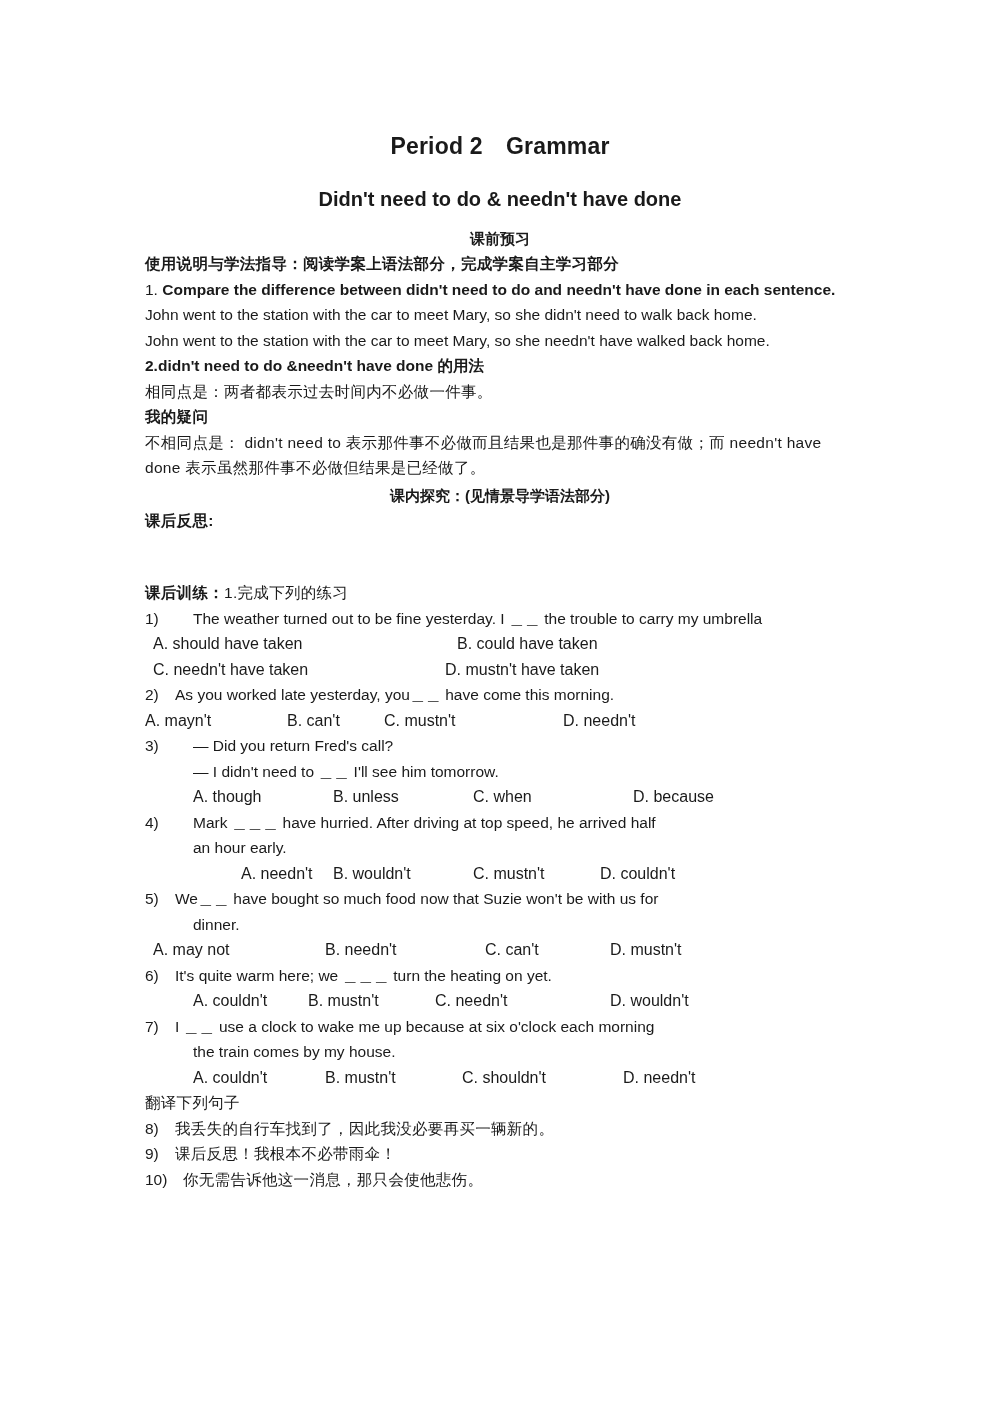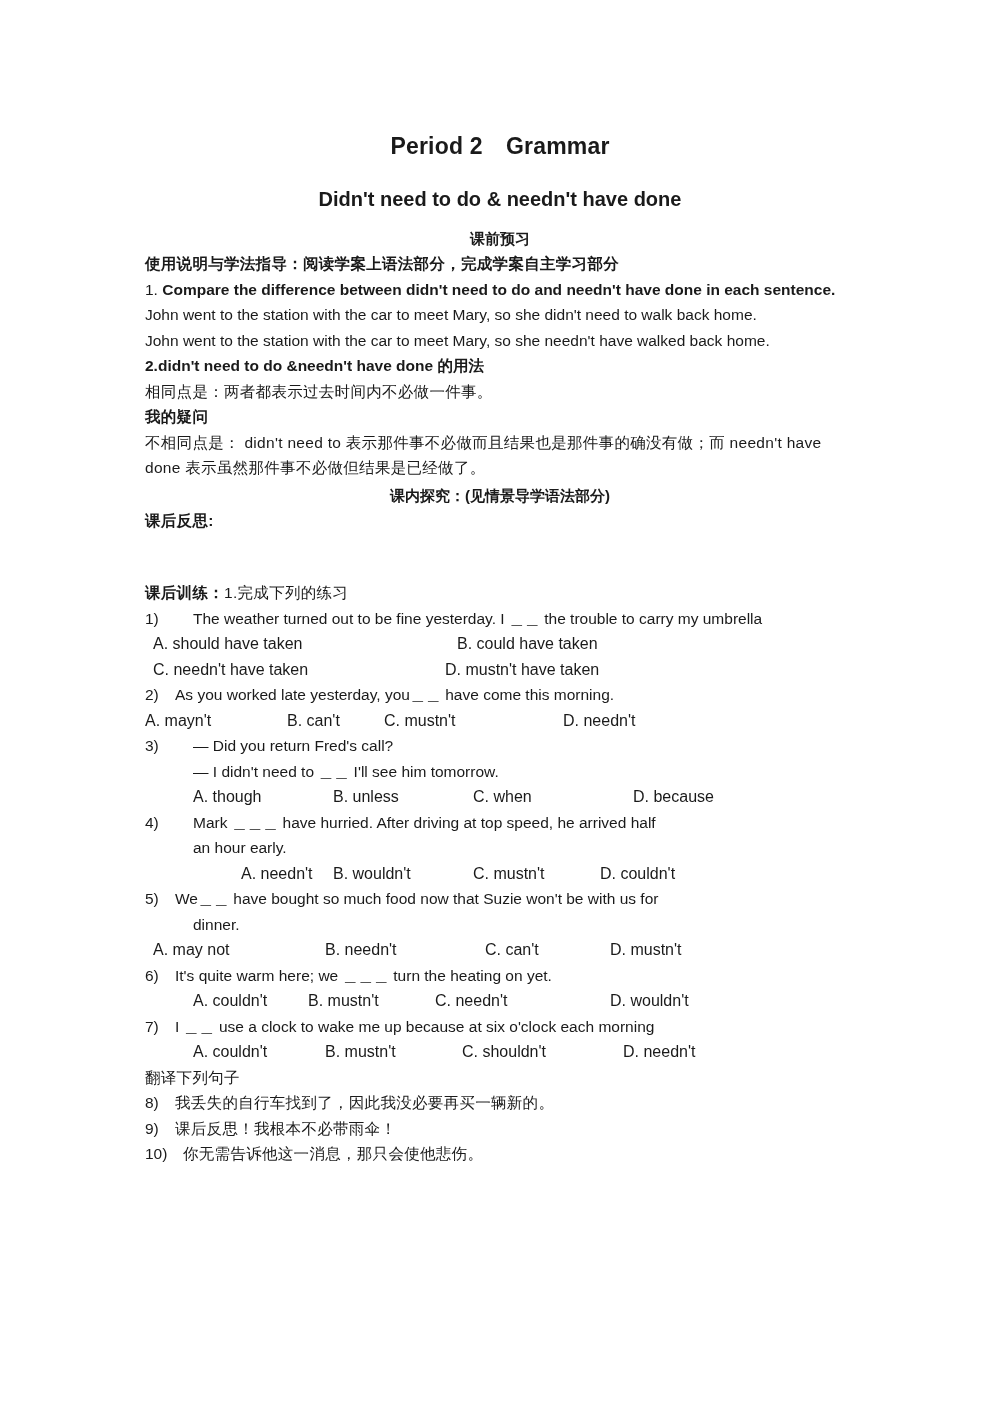--- a/index.html
+++ b/index.html
@@ -193,20 +193,21 @@
     <span class="opt" style="left:48px;">A. couldn't</span>
     <span class="opt" style="left:163px;">B. mustn't</span>
     <span class="opt" style="left:290px;">C. needn't</span>
     <span class="opt" style="left:465px;">D. wouldn't</span>
   </div>
 
   <div class="q">
     <div class="q-num">7)</div>
     <div class="q-body">
       <span class="cont">I ＿＿ use a clock to wake me up because at six o'clock each morning</span>
+      <span class="cont indent-1">the train comes by my house.</span>
     </div>
   </div>
   <div class="opts">
     <span class="opt" style="left:48px;">A. couldn't</span>
     <span class="opt" style="left:180px;">B. mustn't</span>
     <span class="opt" style="left:317px;">C. shouldn't</span>
     <span class="opt" style="left:478px;">D. needn't</span>
   </div>
 
   <div class="line cn">翻译下列句子</div>

